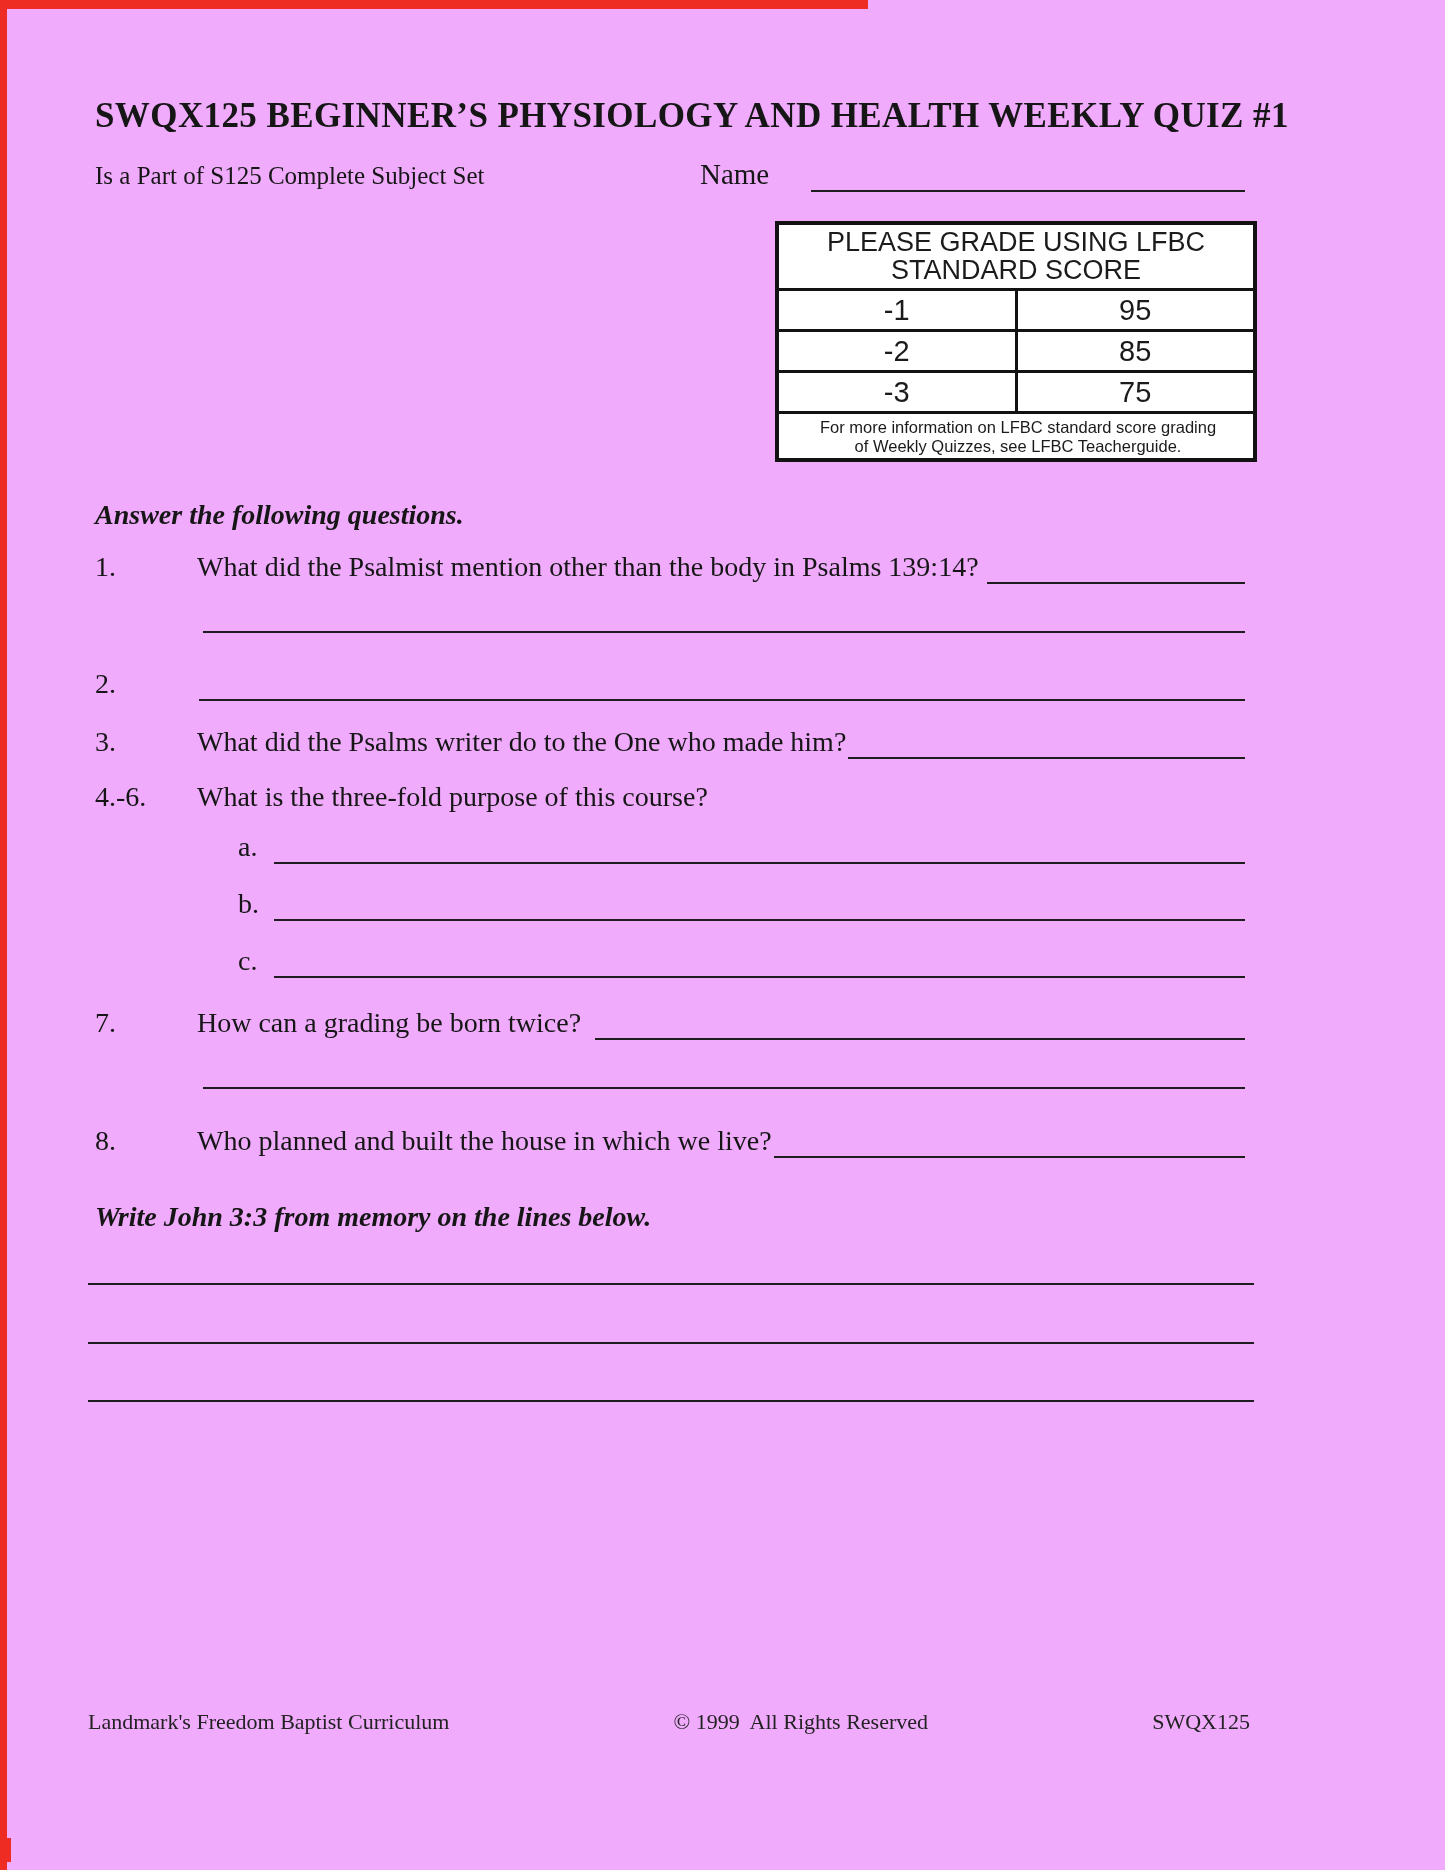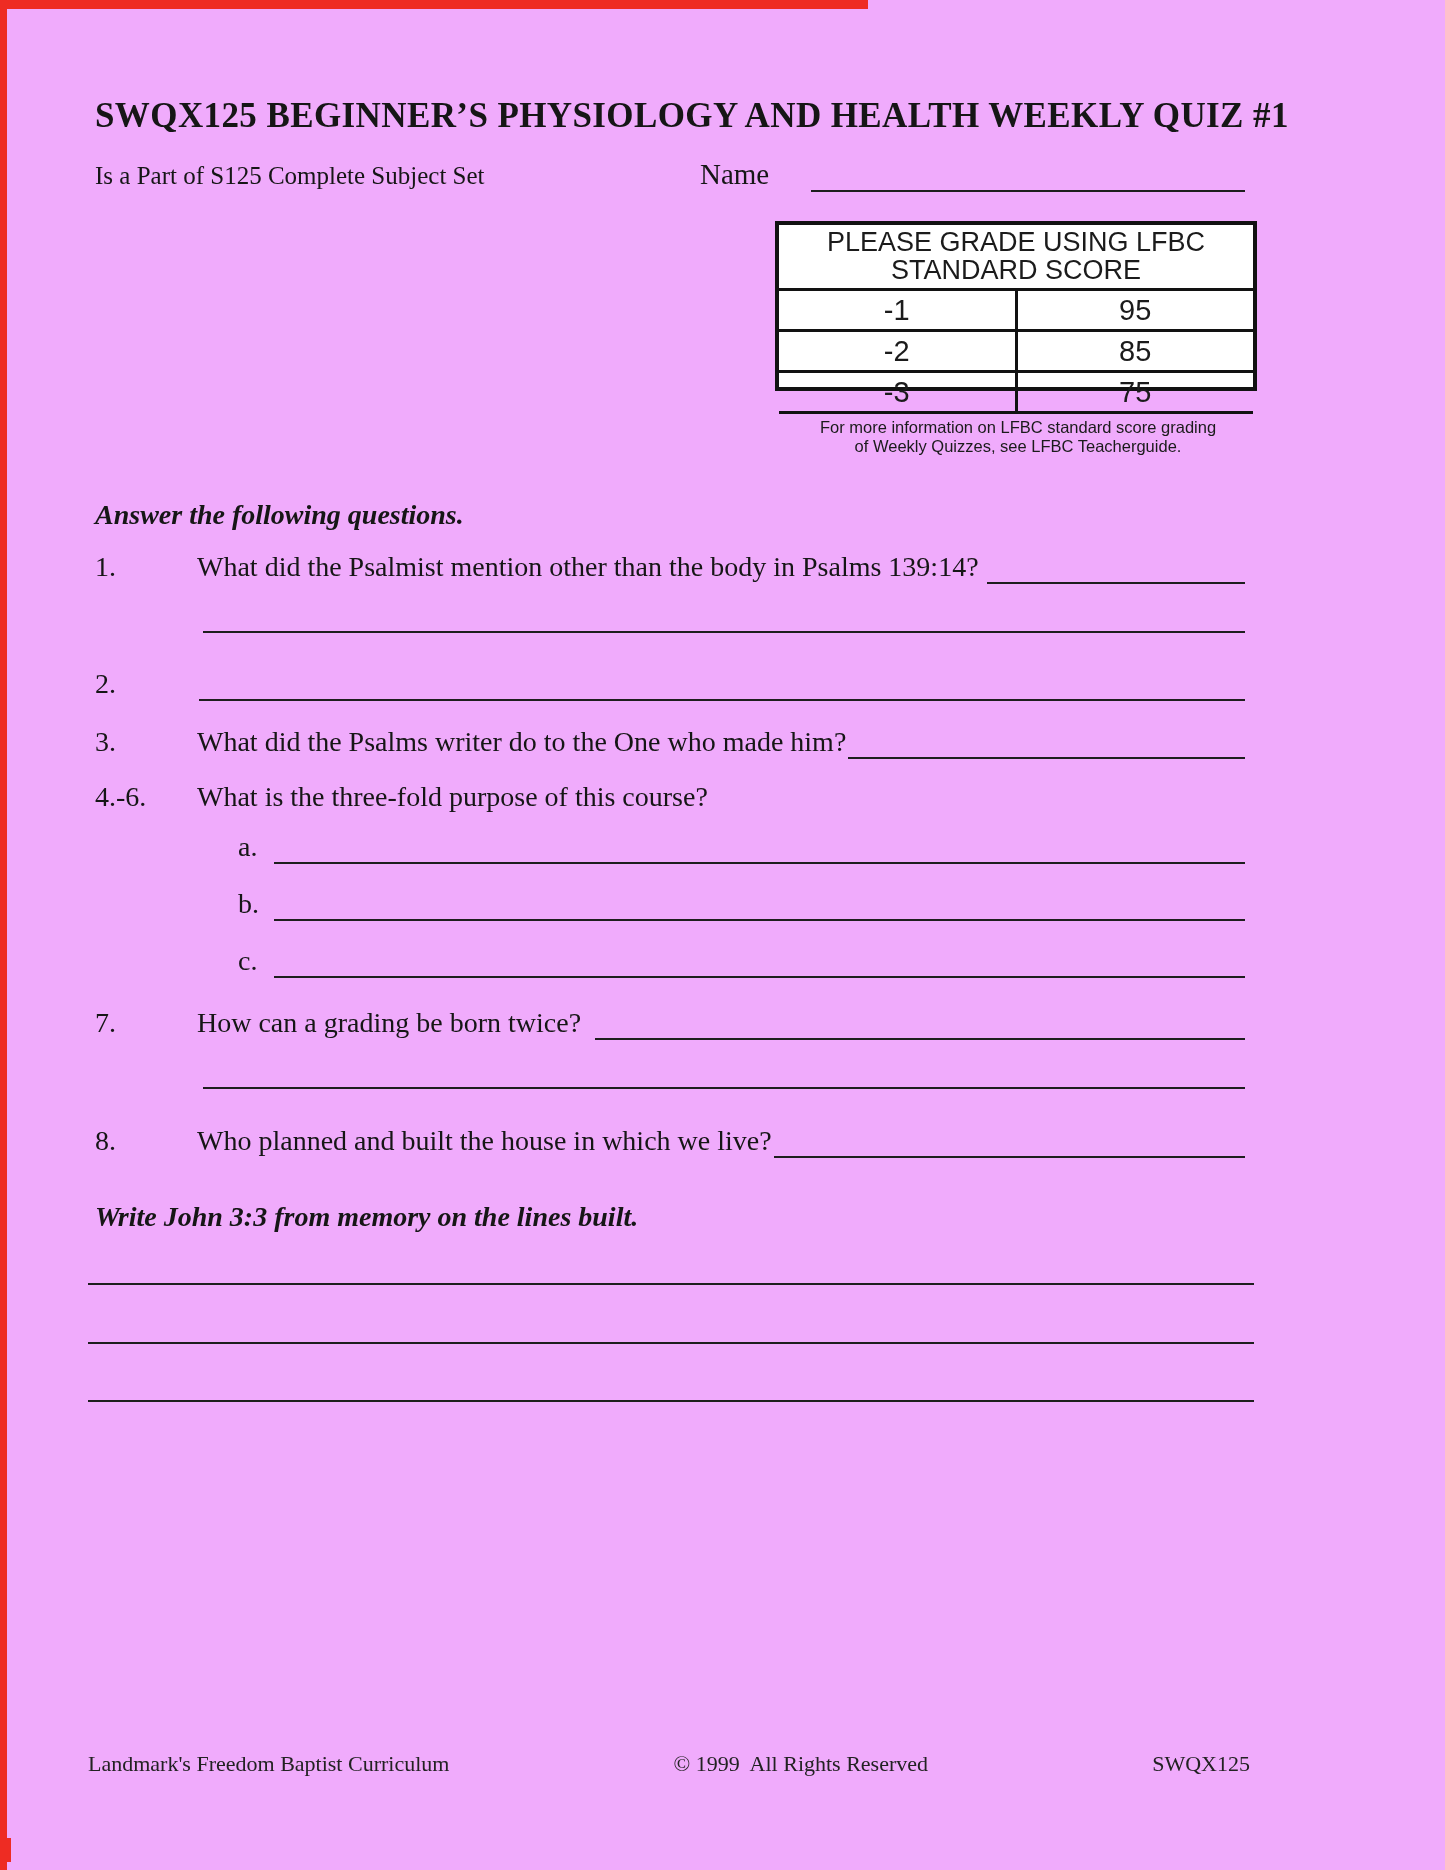--- a/index.html
+++ b/index.html
@@ -22,21 +22,21 @@
     left:95px;top:96px;right:120px;
     font-size:35px;font-weight:bold;letter-spacing:.4px;
     white-space:nowrap;
   }
   .subtitle{left:95px;top:162px;font-size:25px;}
   .name-row{left:700px;right:200px;top:156px;display:flex;align-items:stretch;line-height:36px;font-size:29px;gap:40px;}
   .name-row .blank{margin-left:2px;}
 
   
   .gradebox{
-    left:775px;top:221px;width:482px;height:170px;
+    left:775px;top:221px;width:482px;height:241px;
     border:4px solid #121212;box-sizing:border-box;
     font-family:"Liberation Sans","DejaVu Sans",sans-serif;
     background:#fff;
   }
   .gb-header{
     text-align:center;font-size:27px;line-height:28px;padding:3px 0 4px 0;
     border-bottom:3px solid #121212;color:#1b1b1b;
   }
   .gb-row{display:flex;height:38px;border-bottom:3px solid #121212;}
   .gb-cell{width:50%;text-align:center;font-size:29px;line-height:38px;color:#1b1b1b;}
@@ -49,21 +49,21 @@
   .qnum{flex:0 0 102px;}
   .qtext{flex:0 0 auto;white-space:nowrap;}
   .blank{flex:1 1 auto;border-bottom:2px solid #1e1e1e;margin-left:8px;min-width:30px;}
   .srow{left:238px;right:200px;display:flex;align-items:stretch;line-height:34px;font-size:28px;}
   .snum{flex:0 0 28px;}
   .contline{left:203px;right:200px;height:0;border-top:2px solid #1e1e1e;}
   .rule{left:88px;right:191px;height:0;border-top:2px solid #1e1e1e;}
 
   .pfooter{left:88px;right:195px;top:1708px;display:flex;justify-content:space-between;
     font-size:22px;line-height:28px;color:#222;}
-  .pfooter span{white-space:pre;margin-top:42px;}
+  .pfooter span{white-space:pre;}
 </style>
 </head>
 <body>
 
 <div class="page">
 
   <div class="edge edge-top abs"></div>
   <div class="edge edge-left abs"></div>
   <div class="edge edge-nub abs"></div>
 
@@ -140,21 +140,21 @@
     <span class="blank" style="margin-left:14px"></span>
   </div>
   <div class="abs contline" style="top:1087px"></div>
 
   <div class="abs qrow" style="top:1124px">
     <span class="qnum">8.</span>
     <span class="qtext">Who planned and built the house in which we live?</span>
     <span class="blank" style="margin-left:2px"></span>
   </div>
 
-  <div class="abs section-head" style="top:1200px">Write John 3:3 from memory on the lines built.</div>
+  <div class="abs section-head" style="top:1200px">Write John 3:3 from memory on the lines below.</div>
   <div class="abs rule" style="top:1283px"></div>
   <div class="abs rule" style="top:1342px"></div>
   <div class="abs rule" style="top:1400px"></div>
 
   <div class="abs pfooter">
     <span>Landmark's Freedom Baptist Curriculum</span>
     <span>© 1999  All Rights Reserved</span>
     <span>SWQX125</span>
   </div>
 

